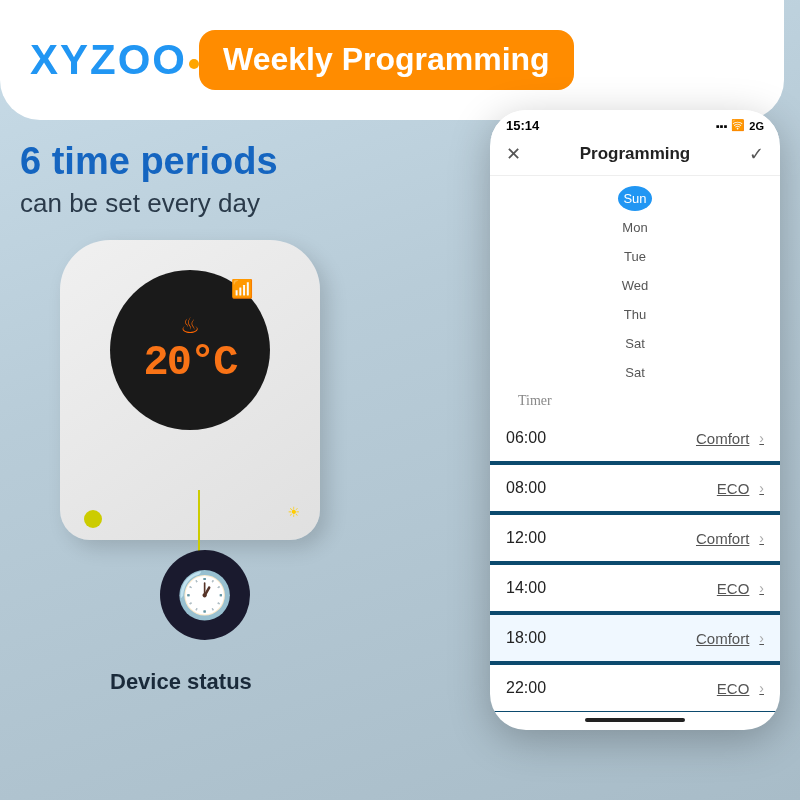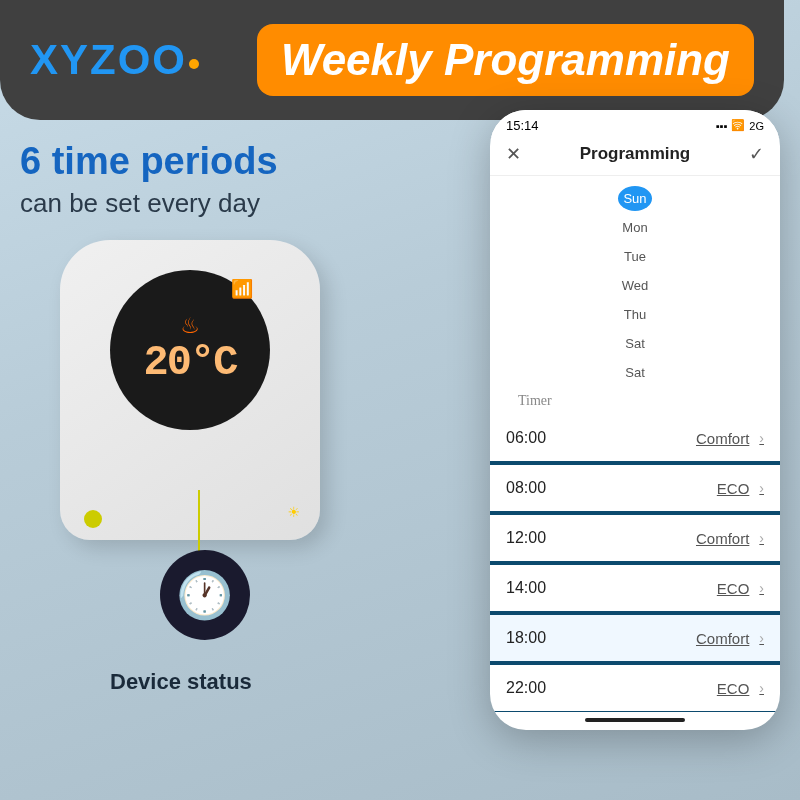--- a/index.html
+++ b/index.html
@@ -19,25 +19,24 @@
       background: linear-gradient(160deg, #c8dce8 0%, #b8ccd8 40%, #a8bcc8 100%);
     }
 
     
     .top-bar {
       position: absolute;
       top: 0;
       left: 0;
       right: 16px;
       height: 120px;
-      background: #404040;
+      background: #ffffff;
       border-radius: 0 0 40px 40px;
       display: flex;
       align-items: center;
-      justify-content: space-between;
       padding: 20px 30px;
     }
 
     
     .logo {
       display: flex;
       align-items: center;
     }
     .logo-text {
       font-size: 42px;
@@ -56,25 +55,24 @@
       margin-top: 8px;
     }
 
     
     .weekly-title-box {
       background: #FF8C00;
       border-radius: 16px;
       padding: 12px 24px;
     }
     .weekly-title {
-      font-size: 44px;
+      font-size: 32px;
       font-weight: 900;
       color: white;
       line-height: 1.1;
-      font-style: italic;
     }
 
     
     .left-content {
       position: absolute;
       top: 140px;
       left: 20px;
       width: 340px;
     }
     .six-time {
@@ -131,21 +129,21 @@
       left: 50px;
       display: flex;
       flex-direction: column;
       align-items: center;
       justify-content: center;
     }
 
     .display-temp {
       font-size: 42px;
       font-weight: 900;
-      color: #fdba74;
+      color: #f97316;
       font-family: 'Courier New', monospace;
       letter-spacing: -2px;
     }
 
     .wifi-icon {
       font-size: 18px;
       color: #aaa;
       position: absolute;
       top: 8px;
       right: 16px;
@@ -228,21 +226,21 @@
       flex-direction: column;
     }
 
     .phone-status-bar {
       background: white;
       padding: 8px 16px 4px;
       display: flex;
       justify-content: space-between;
       align-items: center;
       font-size: 13px;
-      font-weight: 400;
+      font-weight: 700;
     }
 
     .signal-icons {
       display: flex;
       gap: 4px;
       align-items: center;
       font-size: 11px;
     }
 
     .phone-header {

